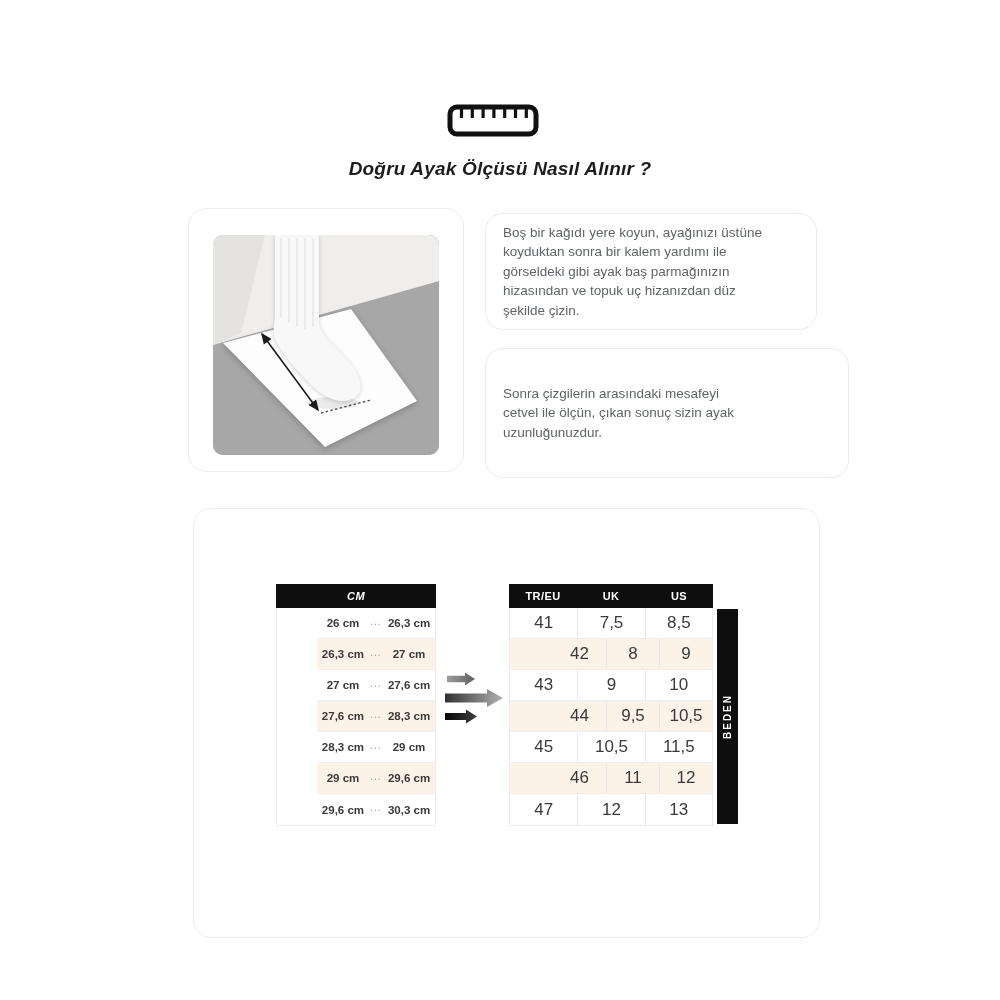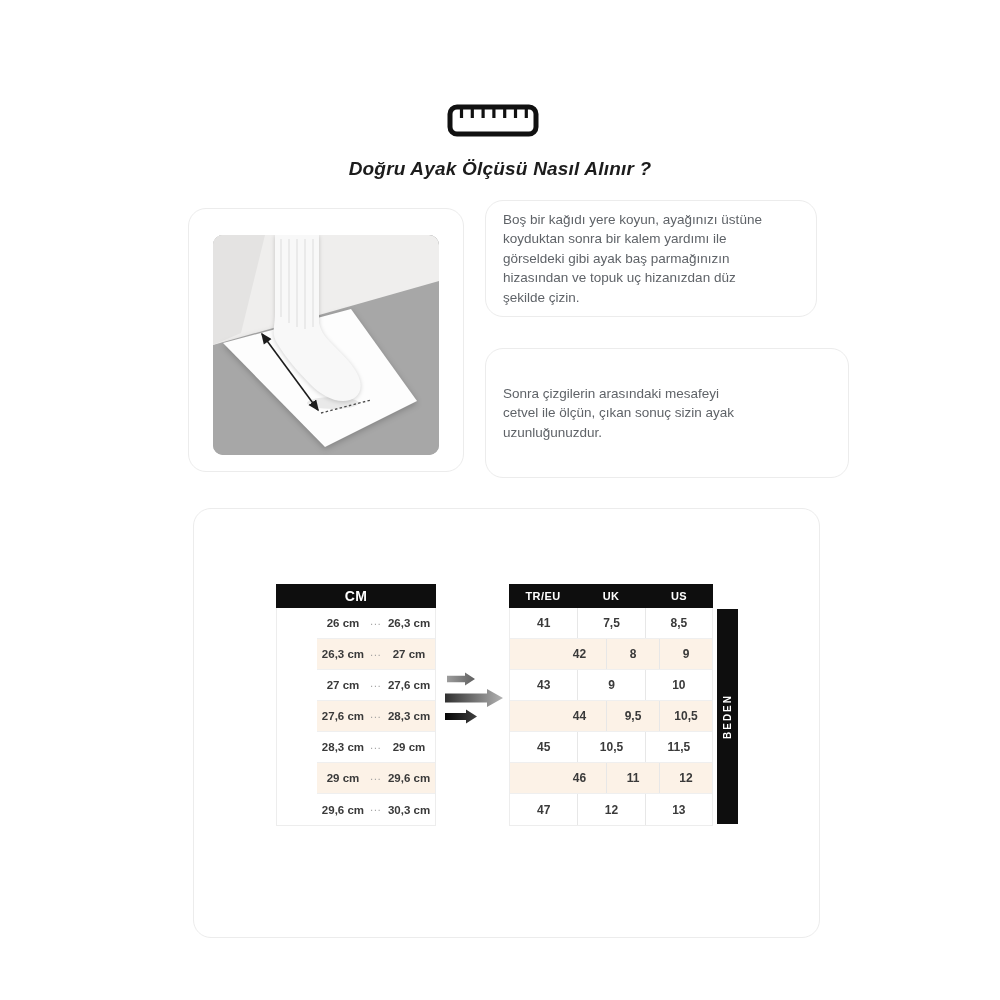--- a/index.html
+++ b/index.html
@@ -14,33 +14,33 @@
   .card{
     position:absolute;background:#fff;border:1px solid #ececec;border-radius:18px;
     box-sizing:border-box;
   }
   .photo-card{left:188px;top:208px;width:276px;height:264px;}
   .photo{
     position:absolute;left:24px;top:26px;width:226px;height:220px;border-radius:10px;
     overflow:hidden;background:#a7a7a7;
   }
   .tip-card{display:flex;align-items:center;padding:10px 17px;}
-  .tip-card-1{left:485px;top:200px;width:332px;height:117px;}
+  .tip-card-1{left:485px;top:213px;width:332px;height:117px;}
   .tip-card-2{left:485px;top:348px;width:364px;height:130px;}
   .tip-text{
     font-size:13.5px;line-height:19.5px;color:#5f6368;white-space:pre-line;
   }
   .table-card{left:193px;top:508px;width:627px;height:430px;}
   .table-title{
     position:absolute;top:36px;left:0;width:100%;text-align:center;
     font-size:18px;font-weight:bold;color:#1c1c1c;
   }
   .t-header{
     background:#0e0e0e;color:#fff;height:24px;display:flex;align-items:center;
-    justify-content:center;font-size:14px;font-weight:bold;letter-spacing:.4px;
+    justify-content:center;font-size:11px;font-weight:bold;letter-spacing:.4px;font-style:italic;
   }
   .cm-table{position:absolute;left:82px;top:75px;width:160px;}
   .cm-body{border:1px solid #ededed;border-top:none;box-sizing:border-box;padding-left:40px;}
   .cm-row{
     display:grid;grid-template-columns:44% 12% 44%;height:31px;align-items:center;
     background:#fff;border-bottom:1px solid #efefef;box-sizing:border-box;
   }
   .cm-row:last-child{border-bottom:none;}
   .cm-row.alt{background:#fcf2e7;}
   .cm-cell{font-size:11.5px;font-weight:600;color:#3a3a3a;text-align:center;}
@@ -53,21 +53,21 @@
   }
   .size-body{border:1px solid #ededed;border-top:none;box-sizing:border-box;}
   .size-row{
     display:grid;grid-template-columns:1fr 1fr 1fr;height:31px;background:#fff;
     border-bottom:1px solid #efefef;box-sizing:border-box;
   }
   .size-row:last-child{border-bottom:none;}
   .size-row.alt{background:#fcf2e7;padding-left:43px;}
   .size-cell{
     display:flex;align-items:center;justify-content:center;height:100%;
-    font-size:12px;font-weight:700;color:#3a3a3a;box-sizing:border-box;
+    font-size:17px;font-weight:400;color:#3a3a3a;box-sizing:border-box;
   }
   .size-cell + .size-cell{border-left:1px solid #e7e7e7;}
   .beden-bar{
     position:absolute;left:523px;top:100px;width:21px;height:215px;background:#0e0e0e;
     display:flex;align-items:center;justify-content:center;
   }
   .beden-bar span{
     transform:rotate(-90deg);color:#fff;font-size:10px;font-weight:600;
     letter-spacing:2px;white-space:nowrap;
   }

